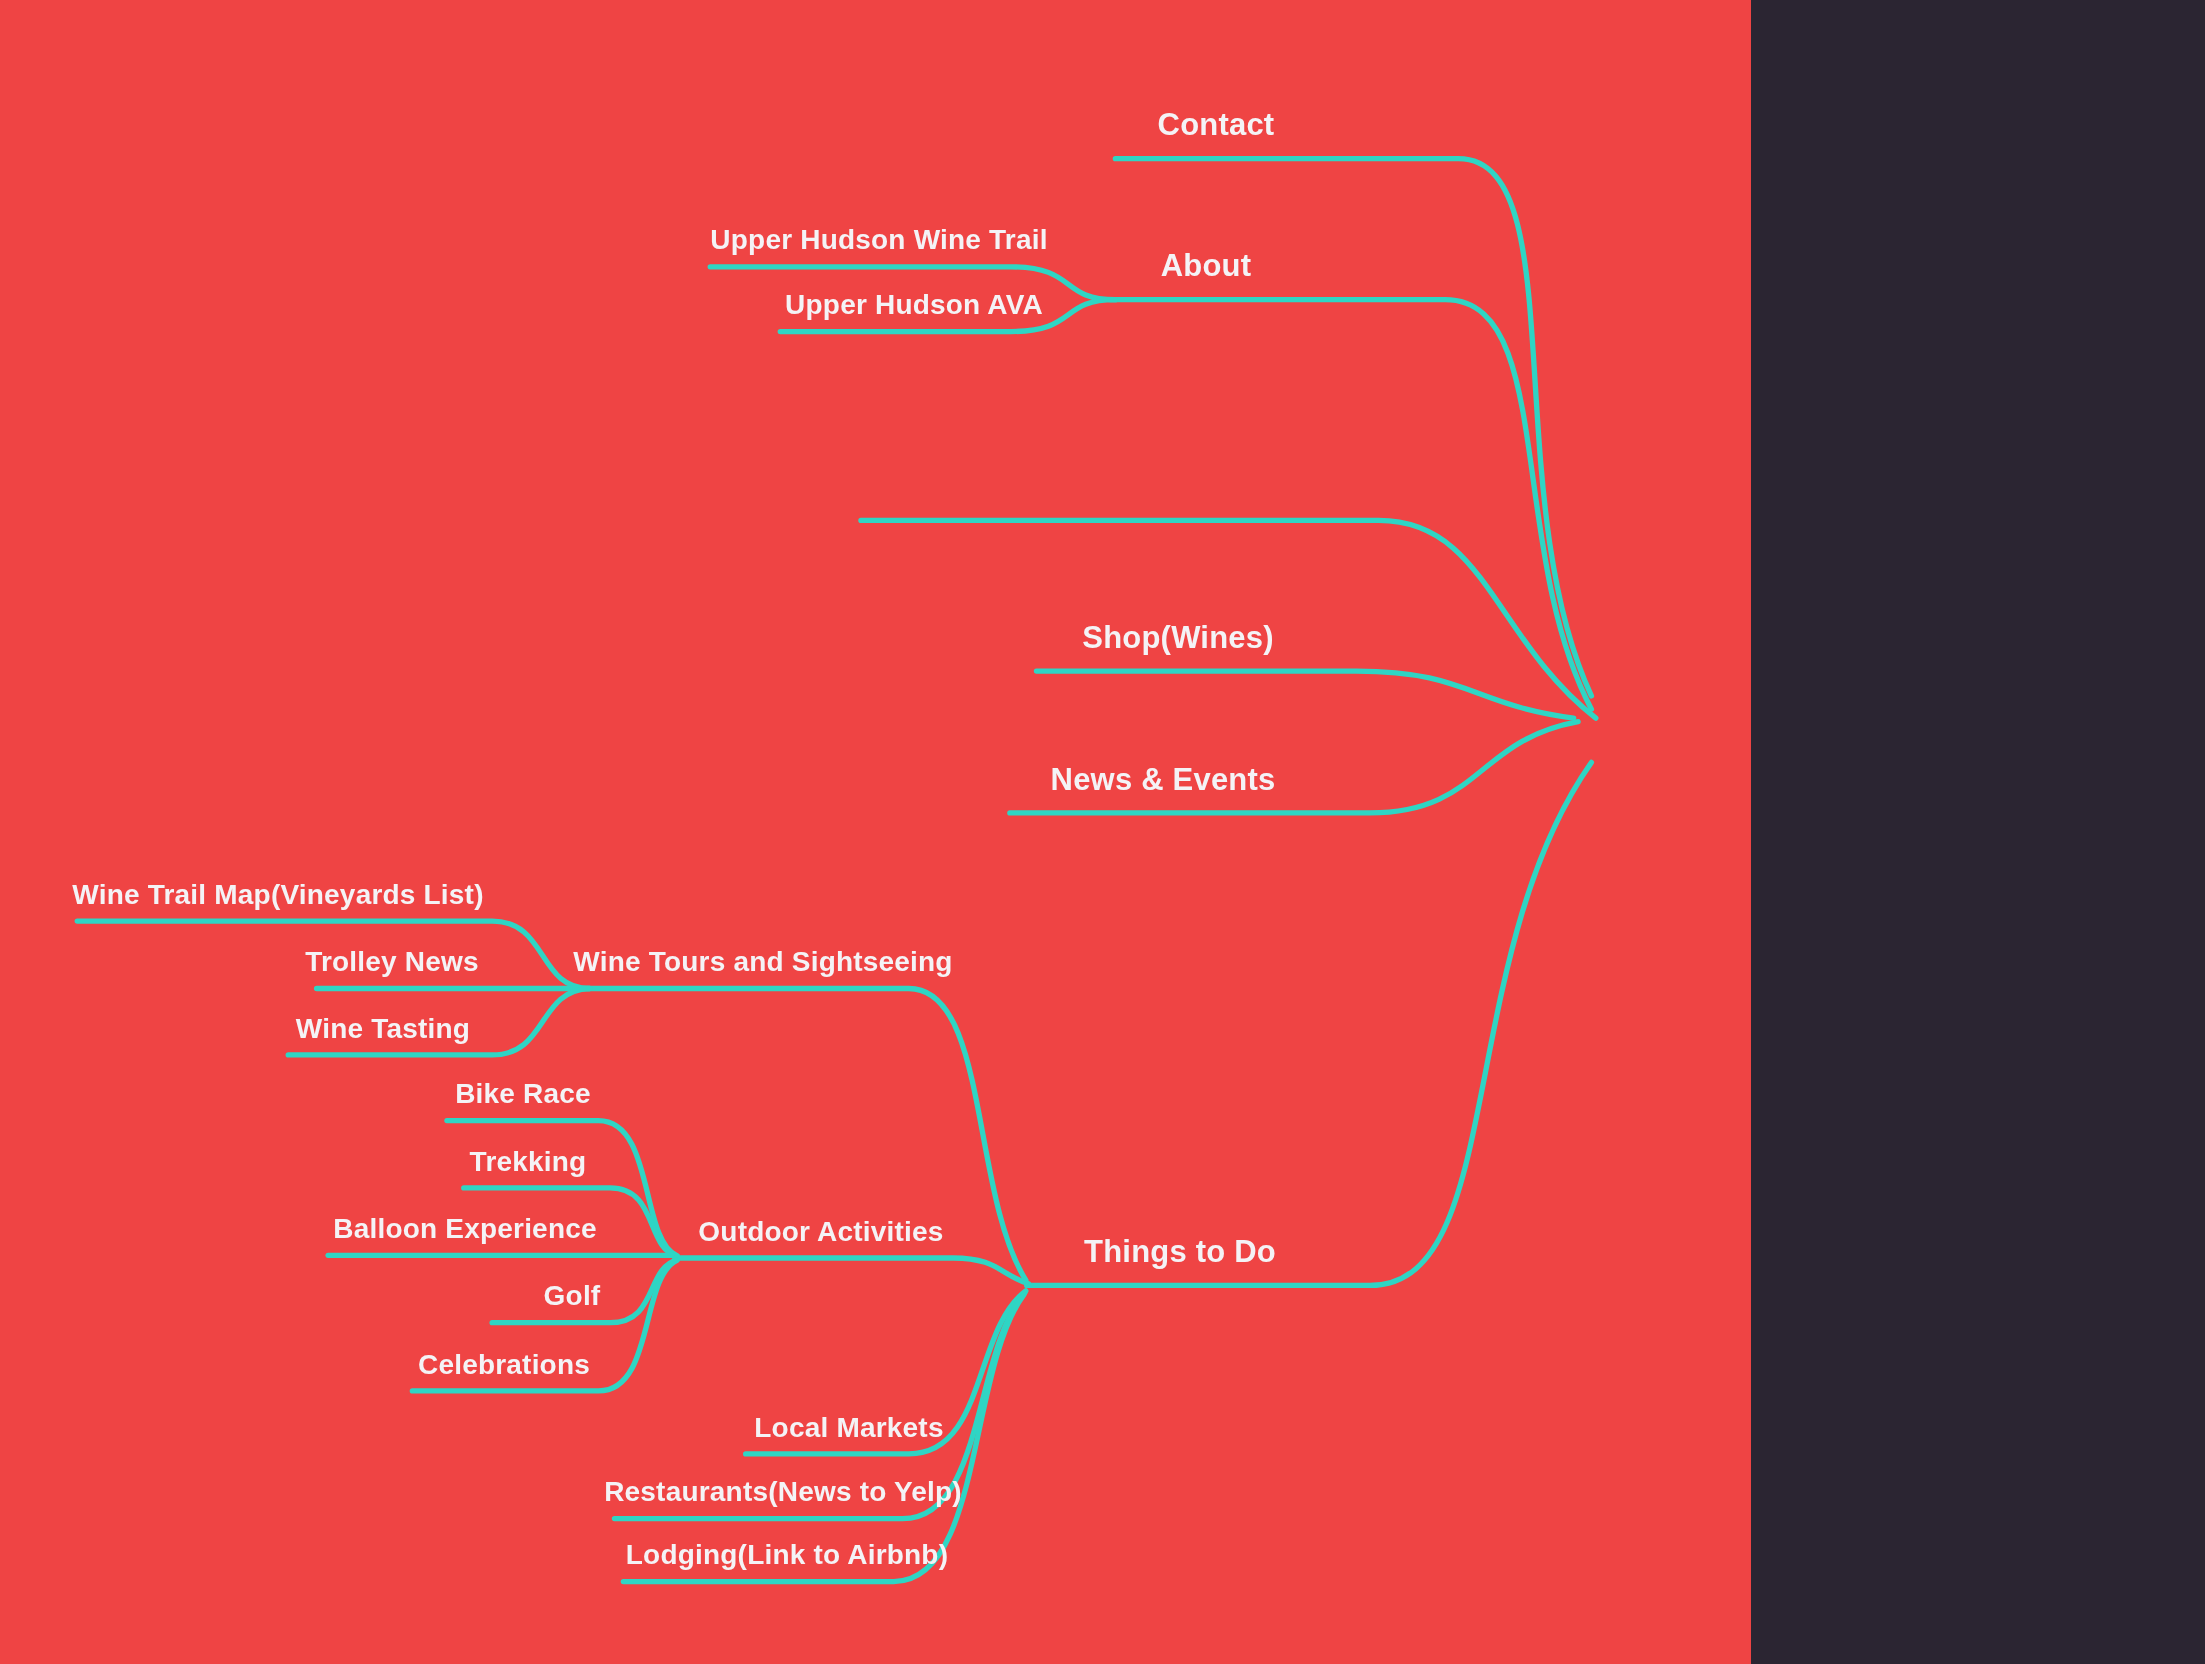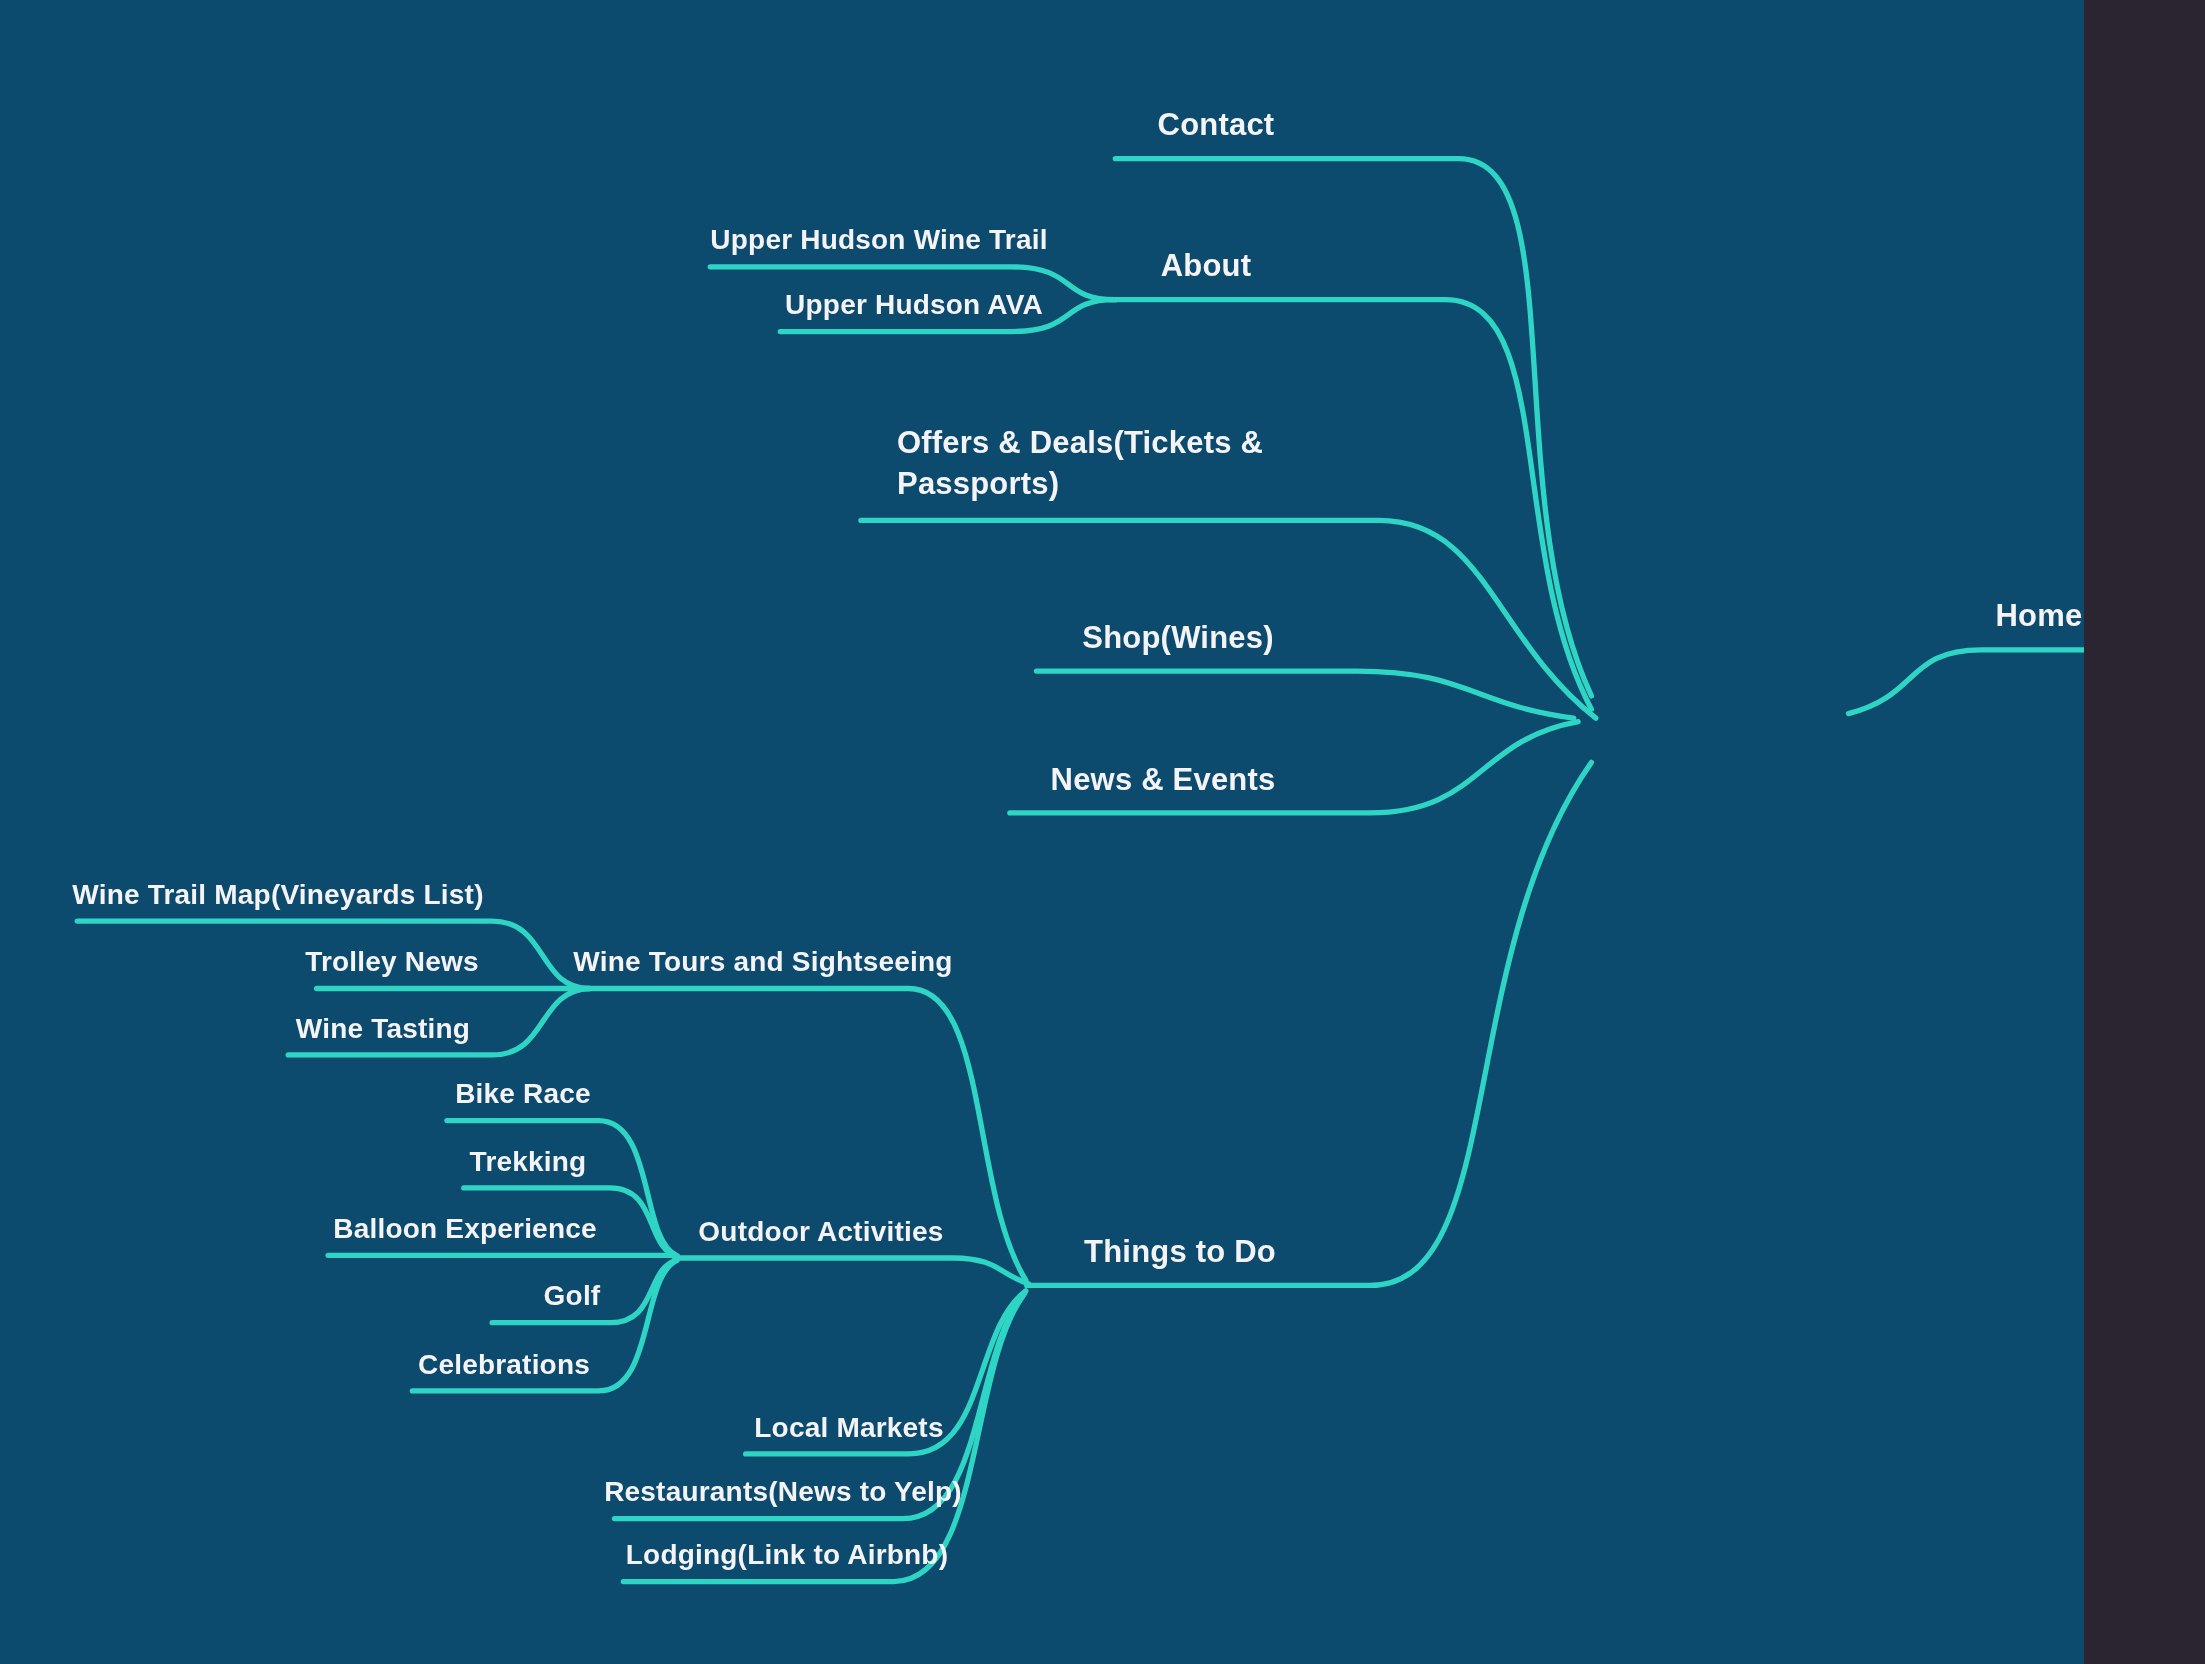--- a/index.html
+++ b/index.html
@@ -2,23 +2,23 @@
 <html style="font-size:14px"><head>
 <meta charset="utf-8">
 <style>
   html, body {
     margin: 0;
     padding: 0;
     background: #2b2532;
   }
   .canvas {
     position: relative;
-    width: 2084px;
+    width: 1751px;
     height: 1664px;
-    background: #0c4a6e;
+    background: #ef4444;
     overflow: hidden;
     font-family: "Liberation Sans", "DejaVu Sans", sans-serif;
   }
   .wires {
     position: absolute;
     left: 0;
     top: 0;
     width: 2205px;
     height: 1664px;
   }
@@ -95,21 +95,20 @@
 
     <path d="M 504 1264 H 675 C 738 1264 722 1398 763 1416"></path>
     <path d="M 523 1340 H 688 C 742 1340 728 1408 764 1417"></path>
     <path d="M 370 1416 H 758"></path>
     <path d="M 555 1492 H 688 C 742 1492 728 1430 764 1421"></path>
     <path d="M 465 1569 H 675 C 738 1569 722 1442 763 1422"></path>
   </svg>
 
   <div class="label label--main" style="left:1216px; top:107px">Contact</div>
   <div class="label label--main" style="left:1206px; top:248px">About</div>
-  <div class="label label--main label--wrap" style="left:897px; top:423px; width:426px">Offers &amp; Deals(Tickets &amp; Passports)</div>
   <div class="label label--main" style="left:1178px; top:620px">Shop(Wines)</div>
   <div class="label label--main" style="left:1163px; top:762px">News &amp; Events</div>
   <div class="label label--main" style="left:2039px; top:598px">Home</div>
   <div class="label label--main" style="left:1180px; top:1234px">Things to Do</div>
 
   <div class="label label--sub" style="left:879px; top:224px">Upper Hudson Wine Trail</div>
   <div class="label label--sub" style="left:914px; top:289px">Upper Hudson AVA</div>
 
   <div class="label label--sub" style="left:763px; top:946px">Wine Tours and Sightseeing</div>
   <div class="label label--sub" style="left:278px; top:879px">Wine Trail Map(Vineyards List)</div>

